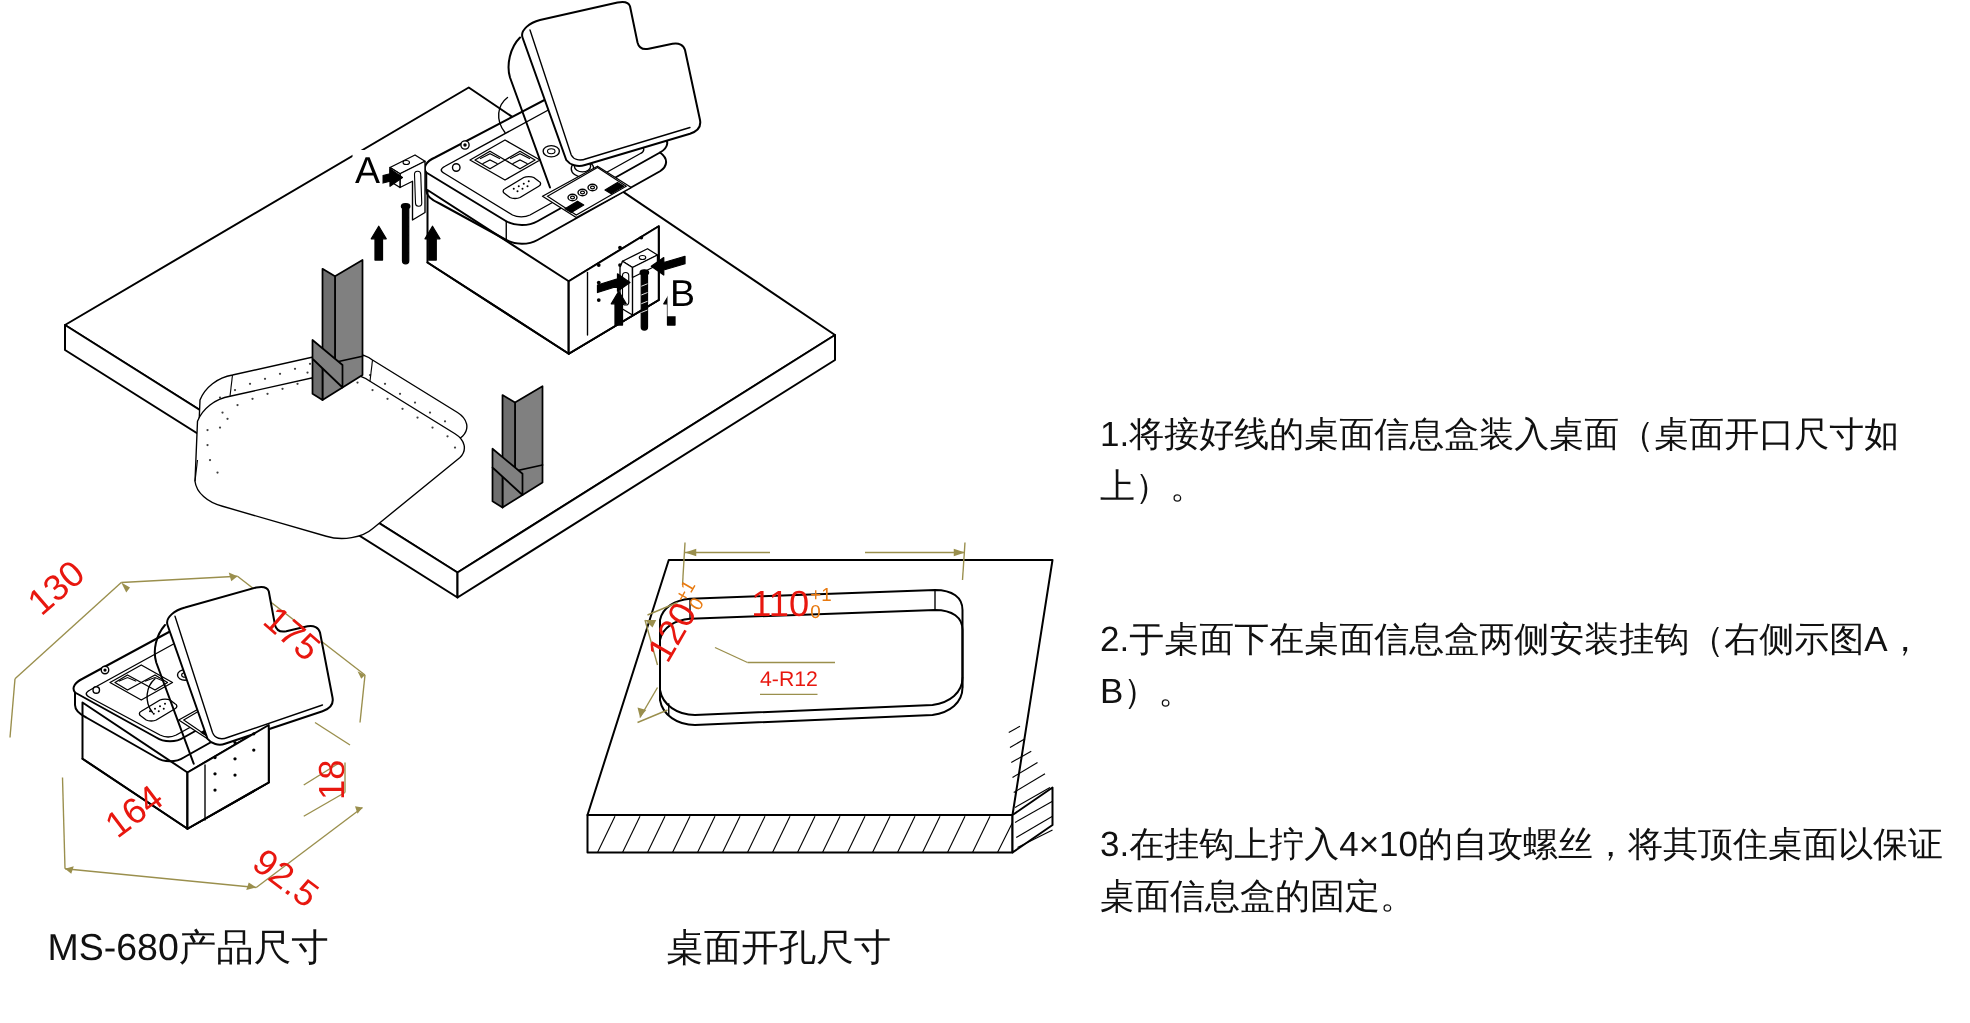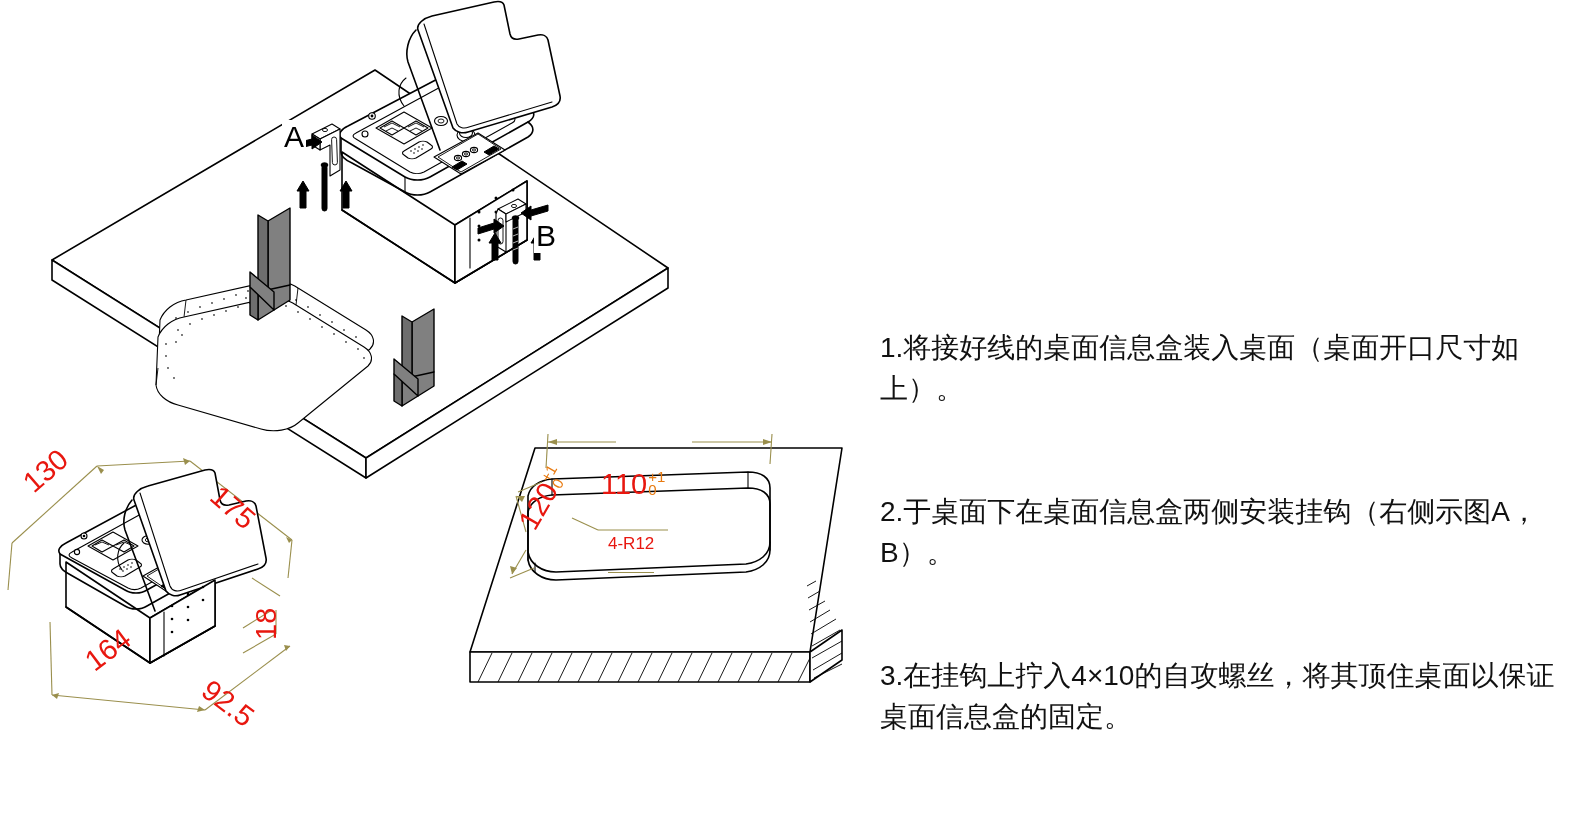--- a/index.html
+++ b/index.html
@@ -48,21 +48,21 @@
     white-space:nowrap;line-height:1;
   }
   .dimlabel .tol{
     display:inline-block;vertical-align:top;font-size:15px;line-height:13px;
     margin-left:1px;color:#e87a10;
   }
   .dimlabel .tol b{display:block;font-weight:400;}
   .dimlabel .tol i{display:block;font-style:normal;}
   .small-red{
     position:absolute;color:#e8170f;font-size:17px;white-space:nowrap;
-    border-bottom:1.2px solid #9a8f4d;padding-bottom:18px;
+    border-bottom:1.2px solid #9a8f4d;padding-bottom:1px;
   }
   .ablabel{position:absolute;font-size:30px;color:#000;}
 </style>
 </head>
 <body>
 
 <div class="sheet">
 
   <div class="abs" style="left:0px;top:0px;width:720px;height:470px;">
     <svg width="720" height="470" viewBox="0 0 720 470">
@@ -609,20 +609,22 @@
   <div class="dimlabel" style="left:601px;top:470px;">
     <span>110</span><span class="tol"><b>+1</b><i>0</i></span>
   </div>
 
   <div class="dimlabel" style="left:514px;top:520px;transform:rotate(-60deg);transform-origin:left top;">
     <span>120</span><span class="tol"><b>+1</b><i>0</i></span>
   </div>
 
   <div class="small-red" style="left:608px;top:534px;">4-R12</div>
 
+  <div class="caption" id="cap-product">MS-680产品尺寸</div>
+  <div class="caption" id="cap-cutout">桌面开孔尺寸</div>
 
   <div class="instructions">
     <p>1.将接好线的桌面信息盒装入桌面（桌面开口尺寸如上）。</p>
     <p>2.于桌面下在桌面信息盒两侧安装挂钩（右侧示图A，B）。</p>
     <p>3.在挂钩上拧入4×10的自攻螺丝，将其顶住桌面以保证桌面信息盒的固定。</p>
   </div>
 
 </div>
 
 </body></html>

